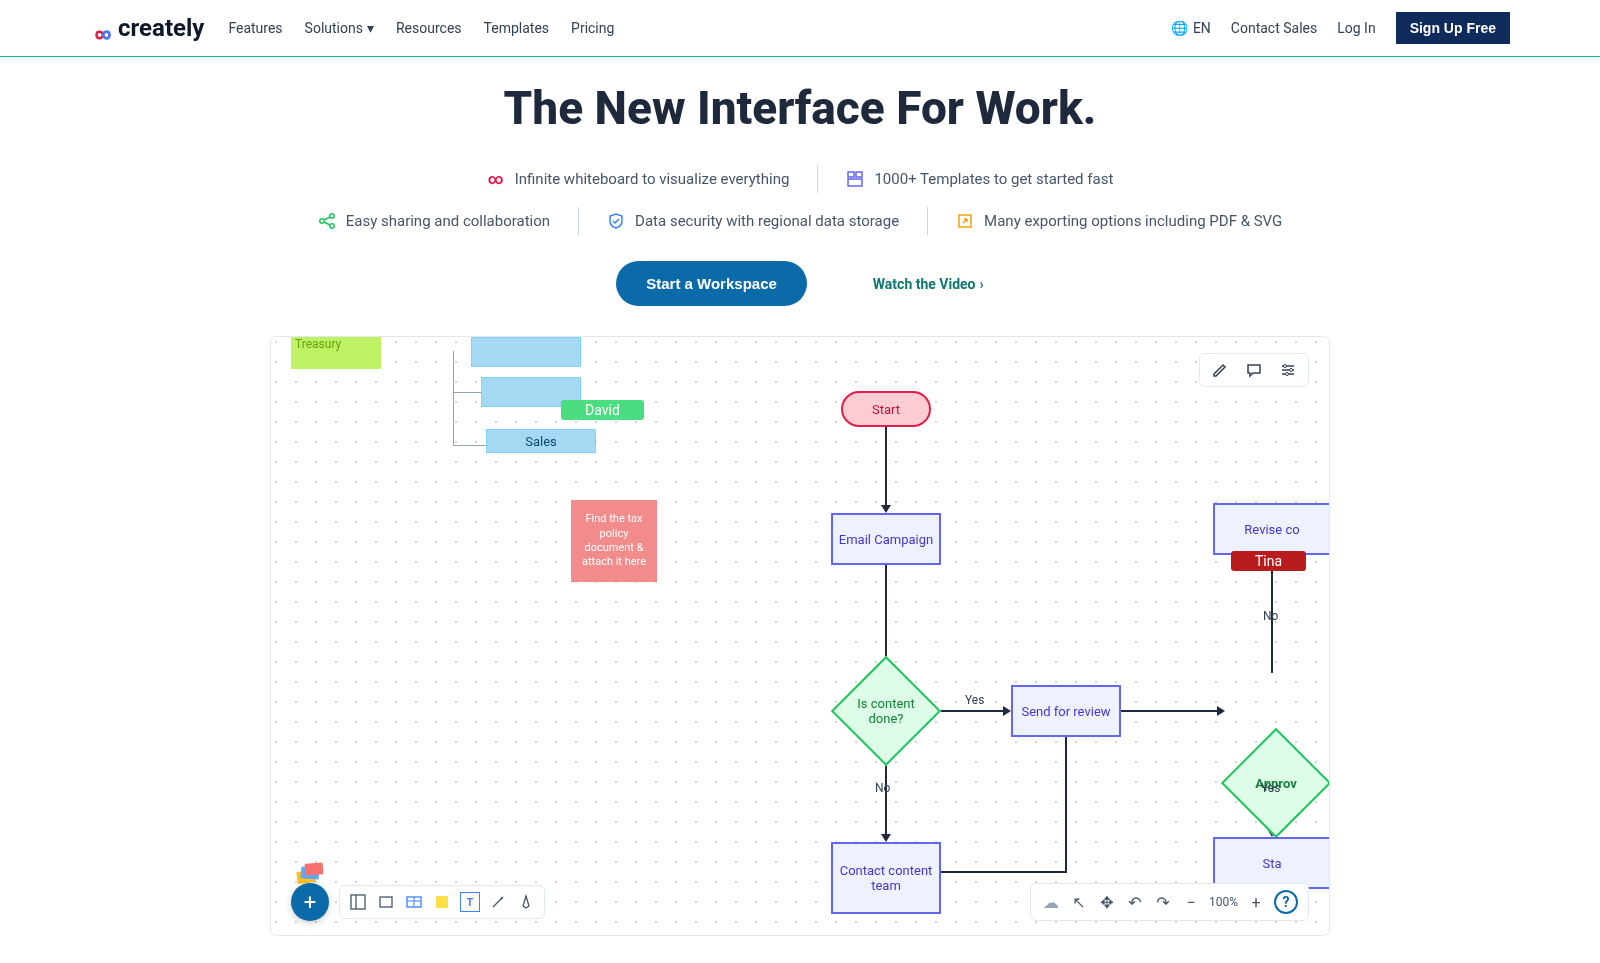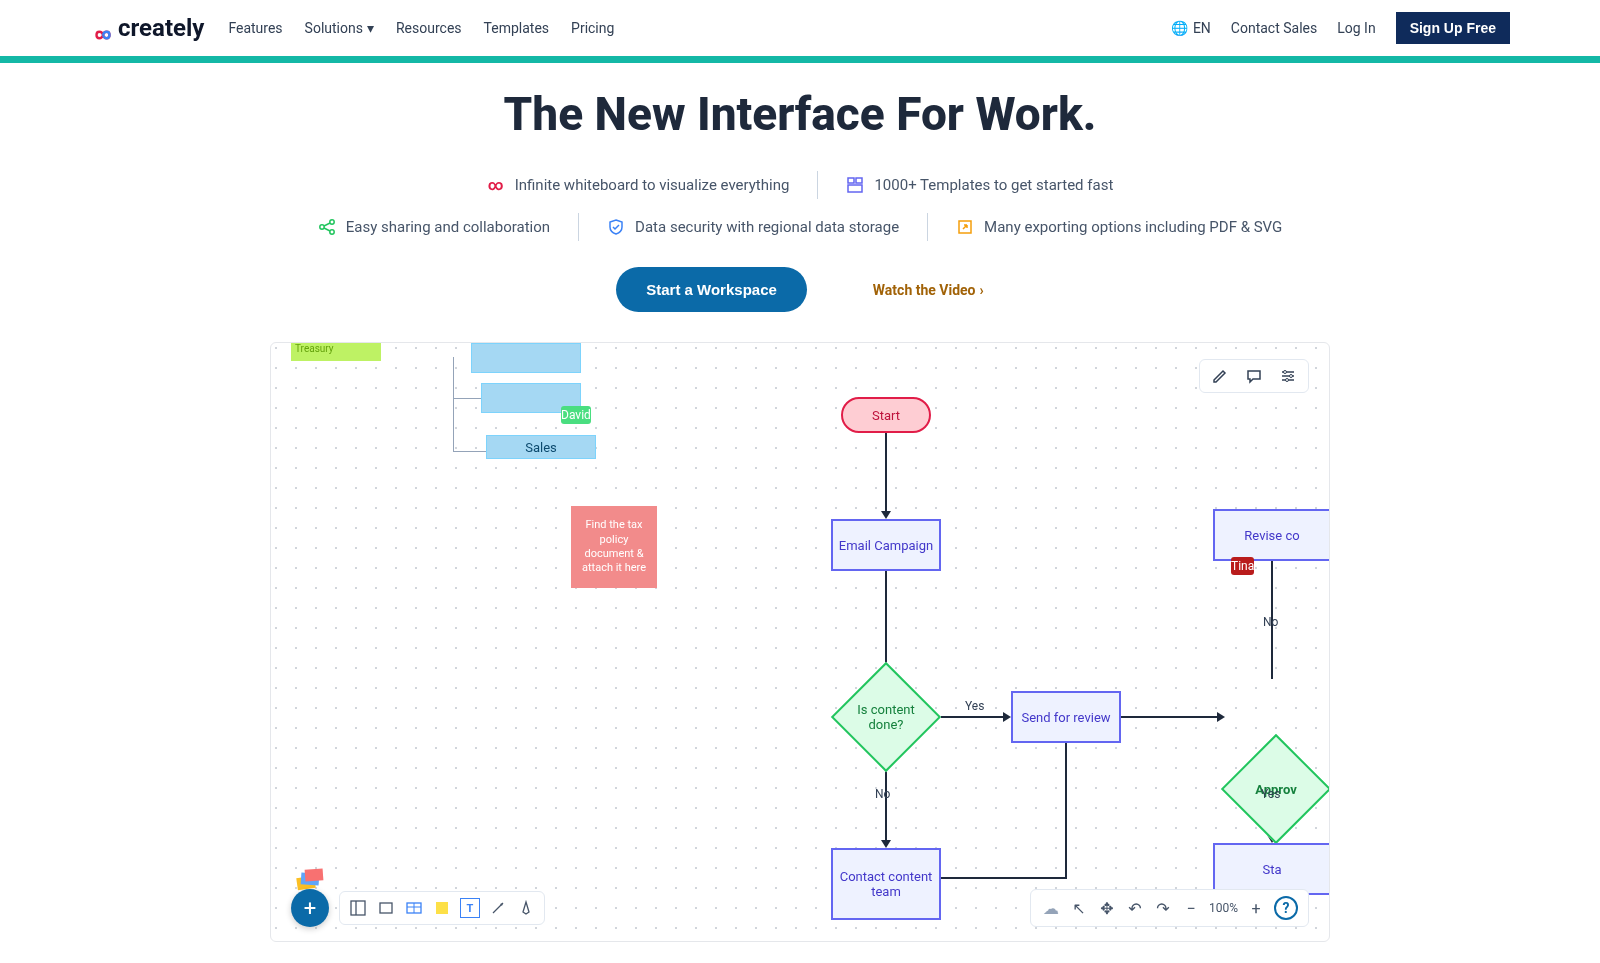--- a/index.html
+++ b/index.html
@@ -1,38 +1,38 @@
 <!DOCTYPE html>
 <html><head>
 <meta charset="utf-8">
 <style>
 * { margin: 0; padding: 0; box-sizing: border-box; }
 body { font-family: -apple-system, BlinkMacSystemFont, "Segoe UI", Roboto, sans-serif; background: #fff; color: #1e293b; }
 
 
-.header { display: flex; align-items: center; padding: 12px 90px; border-bottom: 7px solid #14b8a6; }
+.header { display: flex; align-items: center; padding: 12px 90px; border-bottom: 1px solid #14b8a6; }
 .logo { display: flex; align-items: center; gap: 4px; font-weight: 700; font-size: 24px; color: #0f172a; margin-right: 24px; cursor: pointer; }
 .logo-icon { width: 24px; height: 16px; position: relative; }
 .nav { display: flex; gap: 22px; }
 .nav-item { font-size: 14px; color: #334155; cursor: pointer; display: flex; align-items: center; gap: 4px; }
 .spacer { flex: 1; }
 .right-nav { display: flex; align-items: center; gap: 20px; font-size: 14px; }
 .lang { display: flex; align-items: center; gap: 4px; cursor: pointer; color: #334155; }
 .signup-btn { background: #0f2b5b; color: #fff; padding: 8px 14px; border-radius: 0; font-size: 14px; font-weight: 600; cursor: pointer; border: none; }
 
 
 .hero { text-align: center; padding: 24px 20px 10px; }
 .hero-title { font-size: 46px; font-weight: 800; color: #1e293b; margin-bottom: 30px; }
 .features-row { display: flex; justify-content: center; align-items: center; gap: 0; flex-wrap: wrap; margin-bottom: 14px; }
 .feature { display: flex; align-items: center; gap: 10px; font-size: 15px; color: #475569; padding: 0 28px; }
 .feature-icon { width: 18px; height: 18px; display: flex; align-items: center; justify-content: center; }
 .divider { width: 1px; height: 28px; background: #cbd5e1; }
 .cta-row { display: flex; justify-content: center; align-items: center; gap: 26px; margin-top: 26px; }
 .cta-primary { background: #0b6aa8; color: #fff; padding: 14px 30px; border-radius: 999px; font-size: 15px; font-weight: 700; border: none; cursor: pointer; }
-.cta-secondary { color: #a16207; font-size: 14px; font-weight: 700; cursor: pointer; display: flex; align-items: center; gap: 4px; margin-left: 40px; }
+.cta-secondary { color: #0f766e; font-size: 14px; font-weight: 700; cursor: pointer; display: flex; align-items: center; gap: 4px; margin-left: 40px; }
 
 
 .canvas-wrap { margin: 20px auto 0; width: 1060px; border: 1px solid #e5e7eb; border-radius: 6px; position: relative; height: 600px; background: #fff; overflow: hidden; }
 .canvas-dots { position: absolute; inset: 0; background-image: radial-gradient(#d1d5db 1px, transparent 1px); background-size: 20px 20px; background-position: -5px -5px; }
 
 
 .doc-toolbar { position: absolute; top: 16px; left: 20px; display: flex; align-items: center; gap: 8px; background: #fff; border: 1px solid #e2e8f0; border-radius: 6px; padding: 6px 10px; box-shadow: 0 1px 3px rgba(0,0,0,0.05); z-index: 5; }
 .doc-title { font-size: 13px; color: #334155; padding-right: 8px; border-right: 1px solid #e2e8f0; }
 .export-btn { display: flex; align-items: center; gap: 4px; font-size: 13px; color: #334155; padding: 4px 8px; cursor: pointer; }
 .share-btn { background: #0f2b5b; color: #fff; padding: 5px 12px; border-radius: 4px; font-size: 13px; display: flex; align-items: center; gap: 5px; cursor: pointer; }
@@ -42,39 +42,39 @@
 
 
 .shape { position: absolute; display: flex; align-items: center; justify-content: center; font-size: 13px; text-align: center; z-index: 2; }
 .start-node { width: 90px; height: 36px; border: 2px solid #e11d48; background: #fecdd3; border-radius: 999px; color: #be123c; }
 .process-node { width: 110px; height: 52px; border: 2px solid #6366f1; background: #eef2ff; color: #4338ca; }
 .decision-node { width: 110px; height: 72px; position: relative; }
 .decision-inner { position: absolute; inset: 0; display: flex; align-items: center; justify-content: center; color: #15803d; padding: 8px; }
 .decision-diamond { position: absolute; top: 50%; left: 50%; width: 78px; height: 78px; transform: translate(-50%,-50%) rotate(45deg); border: 2px solid #22c55e; background: #dcfce7; }
 .sticky { width: 86px; height: 82px; background: #f28b8b; color: #fff; font-size: 11px; padding: 8px; line-height: 1.3; }
 .block-blue { background: #a5d8f3; color: #0c4a6e; border: 1px solid #7dd3fc; }
-.tag { position: absolute; font-size: 12px; padding: 2px 0; border-radius: 3px; color: #fff; z-index: 3; }
+.tag { position: absolute; font-size: 14px; padding: 2px 24px; border-radius: 3px; color: #fff; z-index: 3; }
 .edge-label { position: absolute; font-size: 12px; color: #334155; z-index: 2; }
 
 
 .arrow-line { position: absolute; background: #1e293b; z-index: 1; }
 .arrow-head { position: absolute; width: 0; height: 0; border-left: 5px solid transparent; border-right: 5px solid transparent; border-top: 8px solid #1e293b; z-index: 1; }
 .arrow-head.right { border-top: 5px solid transparent; border-bottom: 5px solid transparent; border-left: 8px solid #1e293b; border-right: none; }
 
 
 .bottom-left { position: absolute; bottom: 14px; left: 20px; display: flex; align-items: center; gap: 10px; z-index: 5; }
 .fab { width: 38px; height: 38px; border-radius: 50%; background: #0b6aa8; color: #fff; display: flex; align-items: center; justify-content: center; font-size: 22px; cursor: pointer; box-shadow: 0 2px 6px rgba(0,0,0,0.2); }
 .tool-group { display: flex; gap: 8px; background: #fff; padding: 6px 8px; border: 1px solid #e2e8f0; border-radius: 6px; }
 .tool-item { width: 20px; height: 20px; cursor: pointer; display: flex; align-items: center; justify-content: center; color: #475569; }
 
 .bottom-right { position: absolute; bottom: 14px; right: 20px; display: flex; align-items: center; gap: 8px; z-index: 5; background:#fff; padding:6px 10px; border:1px solid #e2e8f0; border-radius:6px; }
 .zoom-label { font-size: 12px; color: #475569; }
 .help-btn { width: 24px; height: 24px; border-radius: 50%; border: 2px solid #0b6aa8; color: #0b6aa8; display: flex; align-items: center; justify-content: center; font-size: 14px; font-weight: bold; cursor: pointer; }
 
-.treasury-tab { position:absolute; top:0; left:20px; width:90px; height:18px; background:#bef264; font-size:10px; color:#65a30d; padding-left:4px; overflow:hidden; z-index:4;}
+.treasury-tab { position:absolute; top:0; left:20px; width:90px; height:32px; background:#bef264; font-size:12px; color:#65a30d; padding-left:4px; overflow:hidden; z-index:4;}
 .palette-stack { position:absolute; bottom:46px; left:24px; z-index:4; }
 </style>
 </head>
 <body>
 
 <div class="header">
   <div class="logo">
     <span class="logo-icon">
       <svg viewBox="0 0 24 12" width="26" height="14">
           <path d="M6 6 C6 2, 11 2, 12 6 C13 10, 18 10, 18 6 C18 2, 13 2, 12 6 C11 10, 6 10, 6 6 Z" fill="none" stroke="#e11d48" stroke-width="2.2"></path>

